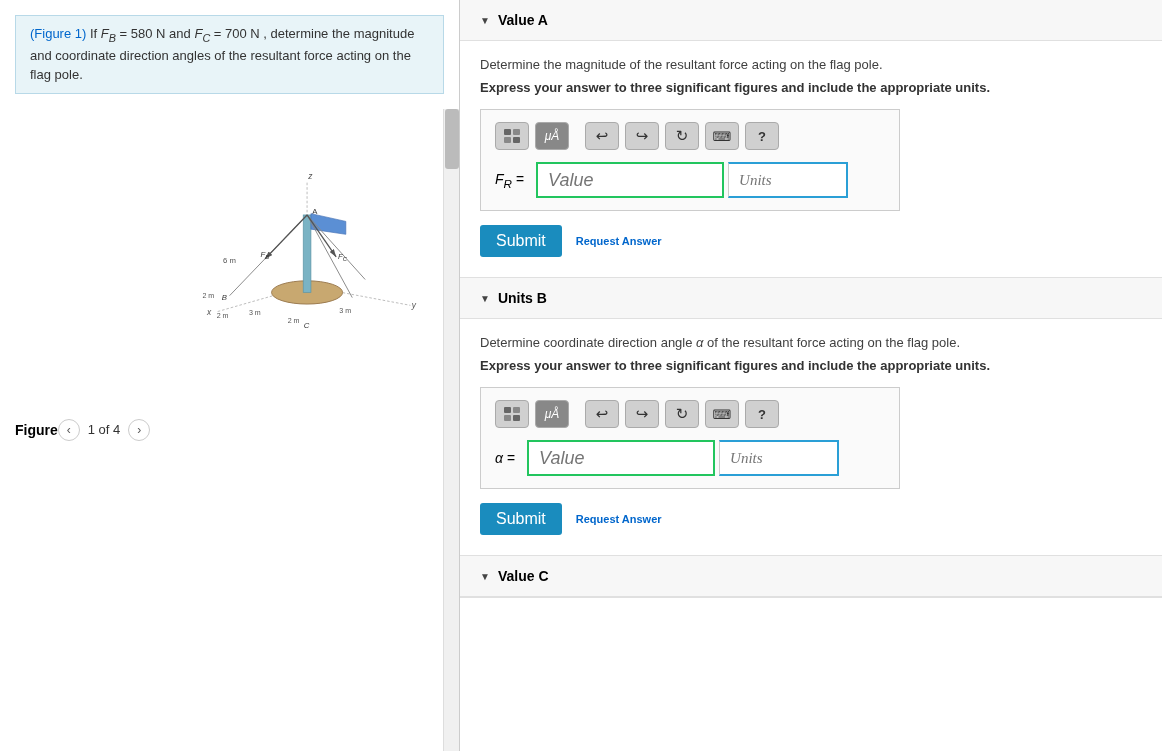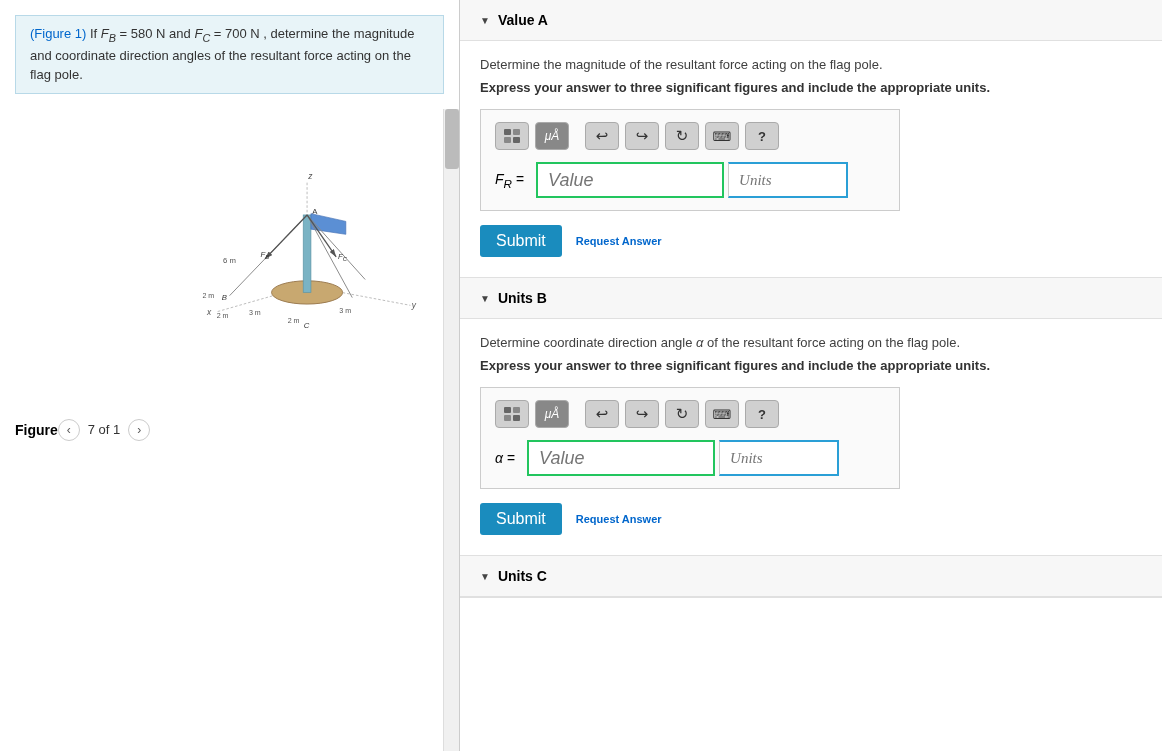--- a/index.html
+++ b/index.html
@@ -265,21 +265,21 @@
 
   <div class="problem-statement">
     <a href="#">(Figure 1)</a><span> If <em>F<sub>B</sub></em> = 580 N and <em>F<sub>C</sub></em> = 700 N , determine the magnitude and coordinate direction angles of the resultant force acting on the flag pole.</span>
   </div>
 
   <div class="figure-section">
     <div class="figure-header">
       <span class="figure-title">Figure</span>
       <div class="figure-nav">
         <button class="nav-arrow">‹</button>
-        <span class="figure-count">7 of 1</span>
+        <span class="figure-count">1 of 4</span>
         <button class="nav-arrow">›</button>
       </div>
     </div>
 
     <div class="figure-with-scroll">
       <div class="figure-canvas-area">
         
         <svg width="100%" height="270" viewBox="0 0 430 270">
 
           <rect width="430" height="270" fill="#fff"></rect>
@@ -429,17 +429,17 @@
       <div class="action-row">
         <button class="submit-btn">Submit</button>
         <a href="#" class="request-link">Request Answer</a>
       </div>
     </div>
   </div>
 
   <div class="part-section">
     <div class="part-header">
       <span class="arrow">▼</span>
-      <span class="part-label">Units C</span>
+      <span class="part-label">Value C</span>
     </div>
   </div>
 
 </div>
 
 </body></html>

